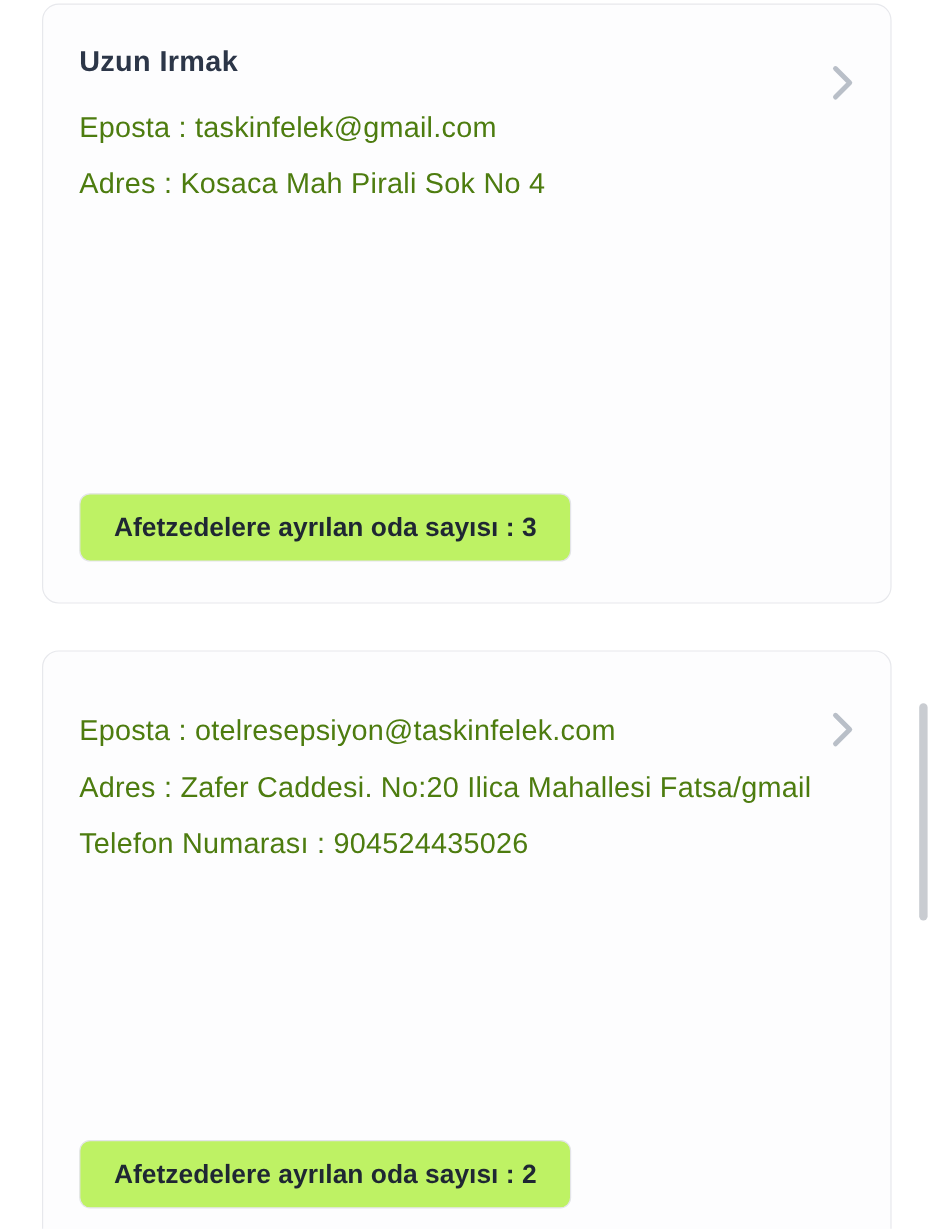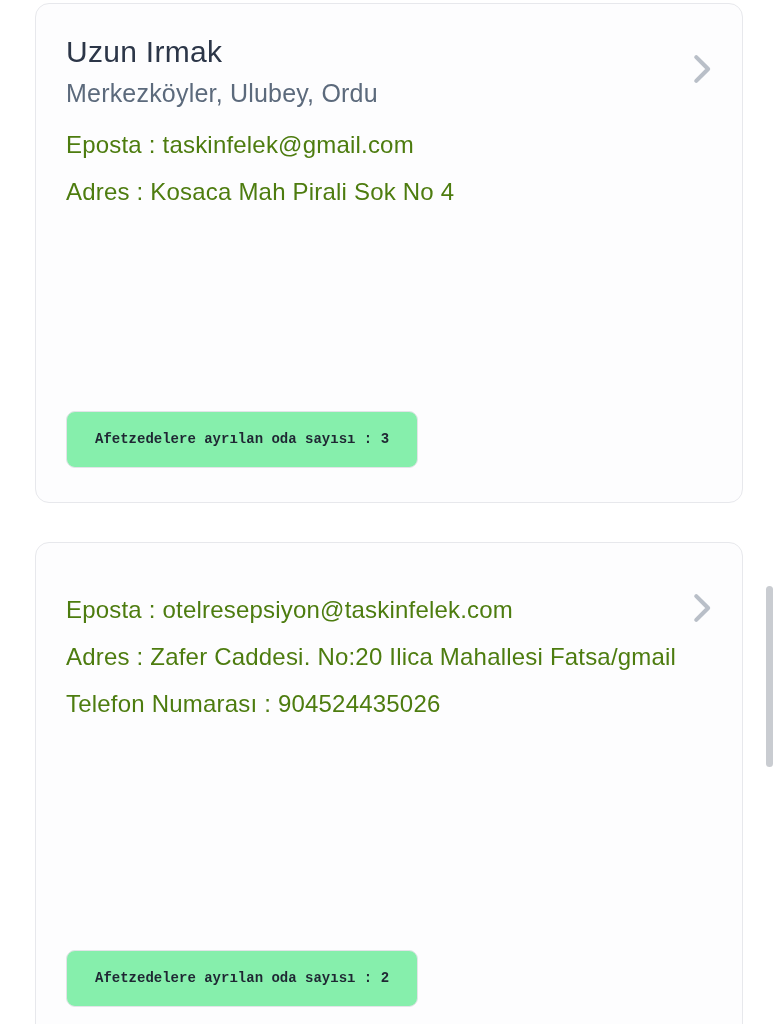--- a/index.html
+++ b/index.html
@@ -27,23 +27,23 @@
     border-radius: 14px;
     padding: 30px 30px 34px 30px;
     display: flex;
     flex-direction: column;
     cursor: pointer;
   }
   .card.first { margin-top: 3px; }
   .card.second { margin-top: 39px; }
   .hotel-name {
     margin: 0;
-    font-size: 30px;
+    font-size: 24px;
     line-height: 36px;
-    font-weight: 400;
+    font-weight: 700;
     color: #2c3648;
     letter-spacing: 0.3px;
   }
   .hotel-location {
     margin-top: 8px;
     font-size: 25px;
     line-height: 30px;
     color: #5c6a7c;
     letter-spacing: 0.2px;
   }
@@ -54,28 +54,27 @@
     color: #4d7c0f;
     letter-spacing: 0.2px;
     white-space: nowrap;
   }
   .info-line.first-info { margin-top: 22px; }
   .rooms-badge {
     margin-top: auto;
     align-self: flex-start;
     border: 1px solid #e3e4e8;
     border-radius: 9px;
-    background: #86efac;
+    background: #bef264;
     padding: 14px 28px;
-    font-size: 14px;
+    font-size: 22px;
     line-height: 27px;
     font-weight: 700;
     color: #1f2733;
     white-space: nowrap;
-    font-family: Liberation Mono, monospace;
   }
   .chevron {
     position: absolute;
     top: 46px;
     right: 22px;
     width: 38px;
     height: 38px;
   }
   .scrollbar-thumb {
     position: absolute;
@@ -87,21 +86,20 @@
     background: #c9ccd1;
   }
 </style>
 </head>
 <body>
 
 <div class="page">
 
   <div class="card first">
     <h2 class="hotel-name">Uzun Irmak</h2>
-    <div class="hotel-location">Merkezköyler, Ulubey, Ordu</div>
 
     <div class="info-line first-info">
       <span>Eposta :</span>
       <span>taskinfelek@gmail.com</span>
     </div>
     <div class="info-line">
       <span>Adres :</span>
       <span>Kosaca Mah Pirali Sok No 4</span>
     </div>
 

